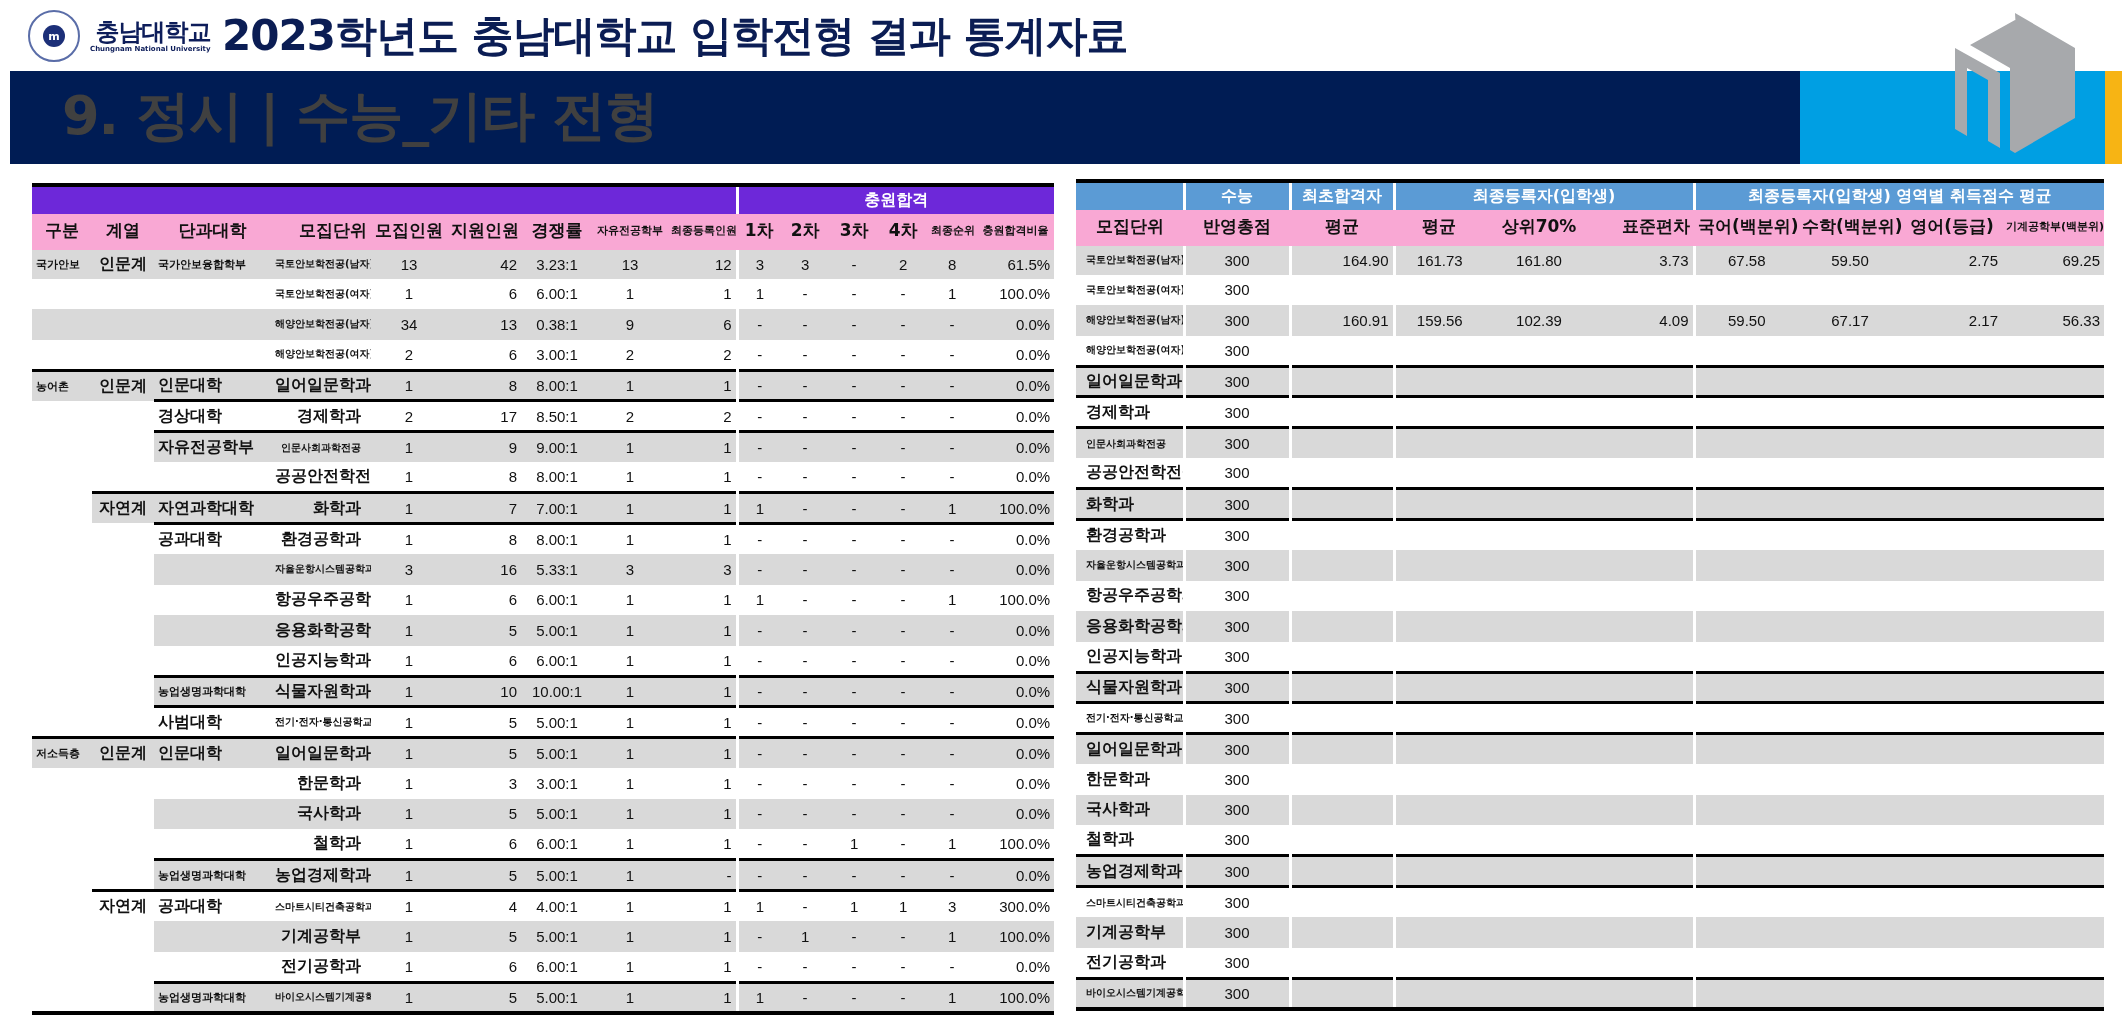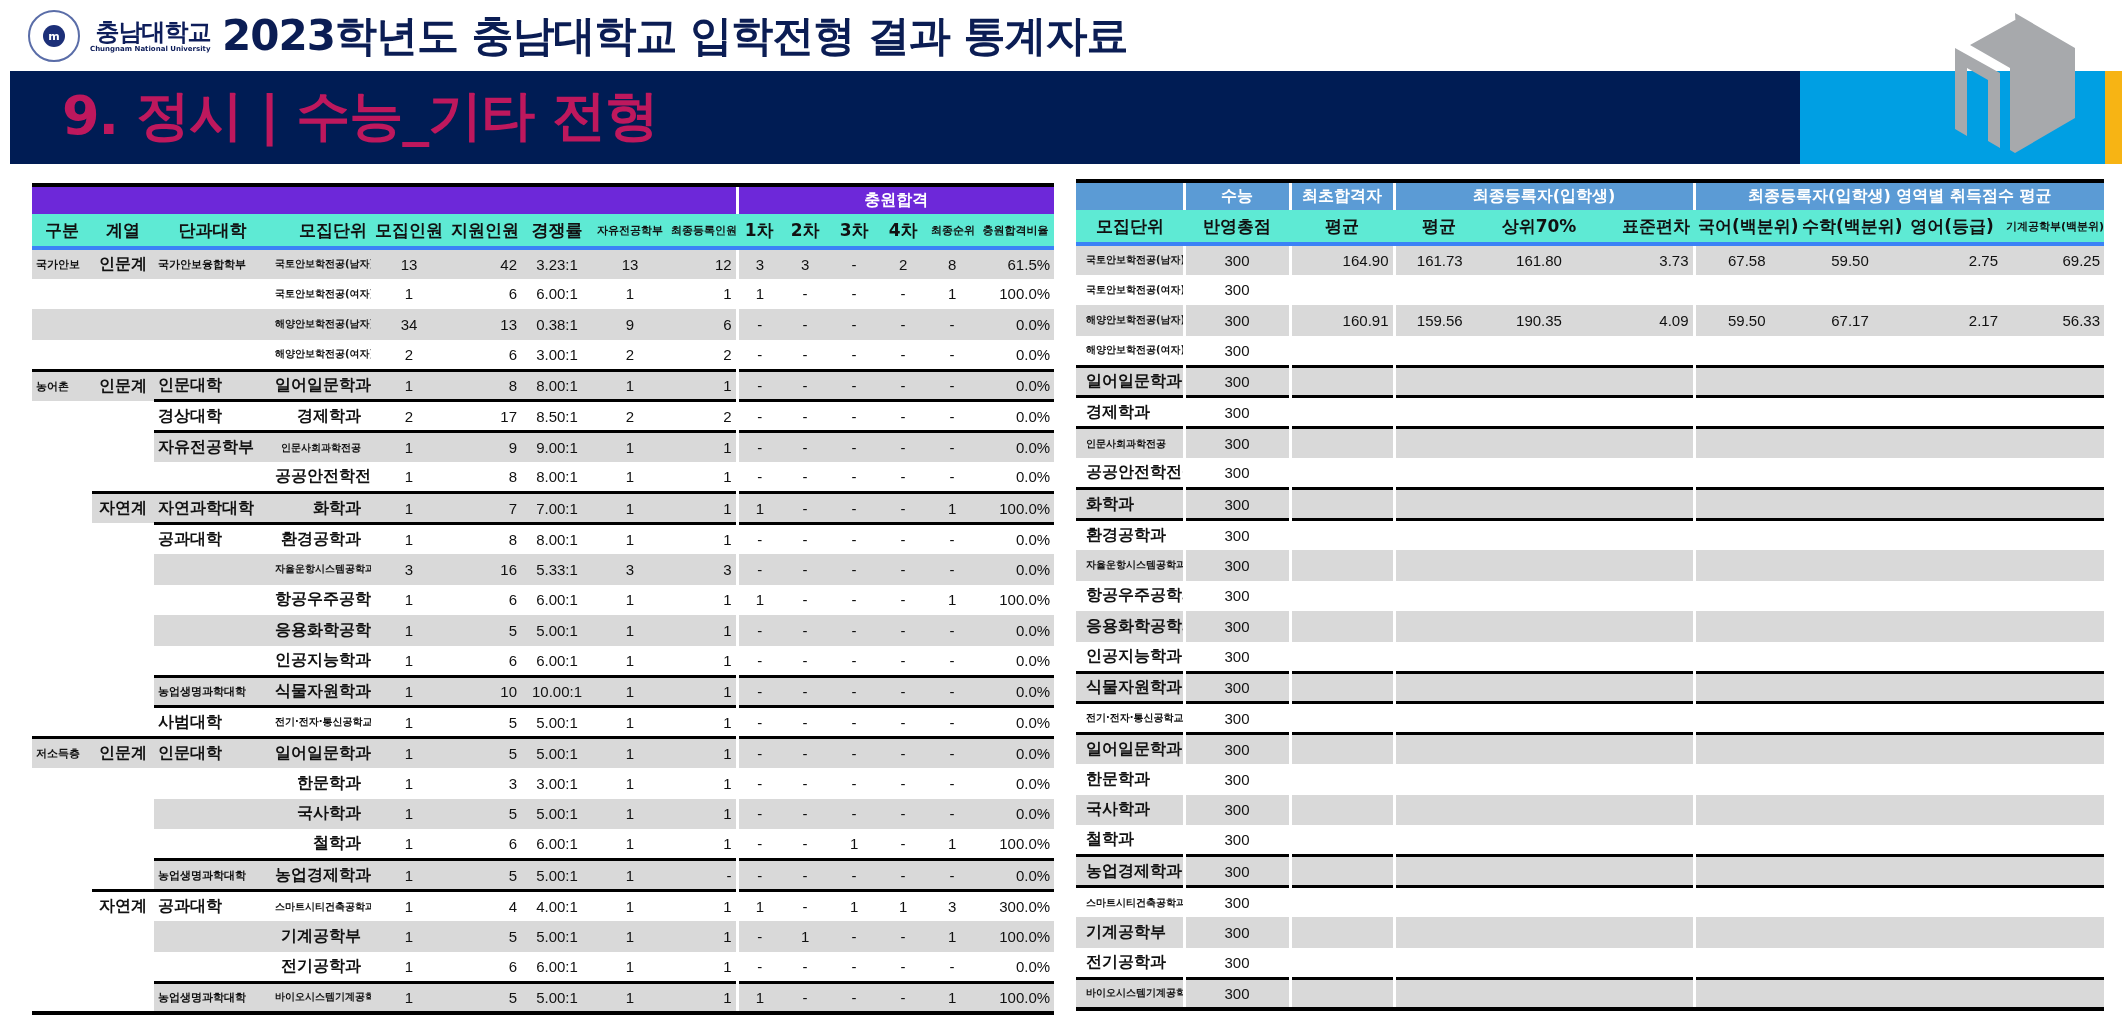--- a/index.html
+++ b/index.html
@@ -14,31 +14,31 @@
   .seal { width: 52px; height: 52px; border-radius: 50%; border: 2px solid #5a6da8; display: flex; align-items: center; justify-content: center; background: #fff; }
   .seal-inner { width: 22px; height: 22px; border-radius: 50%; background: #1c2f78; color: #fff; font-size: 11px; font-weight: bold; display: flex; align-items: center; justify-content: center; }
   .logo-text { margin-left: 10px; display: flex; flex-direction: column; text-align: right; }
   .logo-ko { font-size: 24px; font-weight: bold; color: #0d1d5a; line-height: 26px; letter-spacing: -1px; }
   .logo-en { font-size: 7px; color: #0d1d5a; font-weight: bold; }
   .doc-title { position: absolute; left: 222px; top: 8px; font-size: 42px; font-weight: bold; color: #0b1d54; letter-spacing: -1px; white-space: nowrap; }
 
   .band { position: absolute; left: 10px; top: 71px; width: 1790px; height: 93px; background: #001c54; }
   .band-blue { position: absolute; left: 1800px; top: 71px; width: 305px; height: 93px; background: #009fe3; }
   .band-gold { position: absolute; left: 2105px; top: 71px; width: 17px; height: 93px; background: #f7b414; }
-  .section-title { position: absolute; left: 62px; top: 80px; font-size: 54px; font-weight: bold; color: #be185d; white-space: nowrap; letter-spacing: -1px; }
+  .section-title { position: absolute; left: 62px; top: 80px; font-size: 54px; font-weight: bold; color: #404040; white-space: nowrap; letter-spacing: -1px; }
   .cube { position: absolute; left: 1950px; top: 8px; width: 130px; height: 150px; }
 
   
   table { border-collapse: collapse; position: absolute; table-layout: fixed; }
   td, th { padding: 0 4px; height: 30.6px; font-size: 14px; white-space: nowrap; overflow: hidden; }
   .tbl-left { left: 32px; top: 183px; width: 1022px; }
   .tbl-right { left: 1076px; top: 179px; width: 1028px; }
   .hdr-band td { height: 29px; background: #6d28d9; color: #fff; font-weight: bold; text-align: center; font-size: 16px; border-top: 4px solid #000; }
   .tbl-right .hdr-band td { background: #5b9bd5; }
-  .hdr-cols td { height: 34px; font-weight: bold; font-size: 17px; text-align: center; border-bottom: 4px solid #3b82f6; background: #5eead4; }
+  .hdr-cols td { height: 34px; font-weight: bold; font-size: 17px; text-align: center; border-bottom: 4px solid #f9a8d4; background: #f9a8d4; }
   .hdr-cols td.sm { font-size: 11px; }
   .sep-l { border-left: 3px solid #fff; }
   tr.g td { background: #d9d9d9; }
   tr.w td { background: #fff; }
   tr.tb td.tbc { border-top: 3px solid #000; }
   tr.last td { border-bottom: 4px solid #000; }
   .num { text-align: right; font-family: "Liberation Sans", sans-serif; font-size: 15px; }
   .ctr { text-align: center; font-family: "Liberation Sans", sans-serif; font-size: 15px; }
   .cat { font-size: 11px; font-weight: bold; }
   .grp { font-size: 16px; font-weight: bold; text-align: center; }
@@ -603,21 +603,21 @@
         <td class="ctr sep-l tbc"></td>
         <td class="ctr tbc"></td>
         <td class="num tbc"></td>
         <td class="num tbc"></td>
       </tr>
       <tr class="g">
         <td class="r-unit sm tbc">해양안보학전공(남자)</td>
         <td class="ctr sep-l tbc">300</td>
         <td class="num sep-l tbc">160.91</td>
         <td class="ctr sep-l tbc">159.56</td>
-        <td class="ctr tbc">190.35</td>
+        <td class="ctr tbc">102.39</td>
         <td class="num tbc">4.09</td>
         <td class="ctr sep-l tbc">59.50</td>
         <td class="ctr tbc">67.17</td>
         <td class="num tbc">2.17</td>
         <td class="num tbc">56.33</td>
       </tr>
       <tr class="w">
         <td class="r-unit sm tbc">해양안보학전공(여자)</td>
         <td class="ctr sep-l tbc">300</td>
         <td class="num sep-l tbc"></td>

